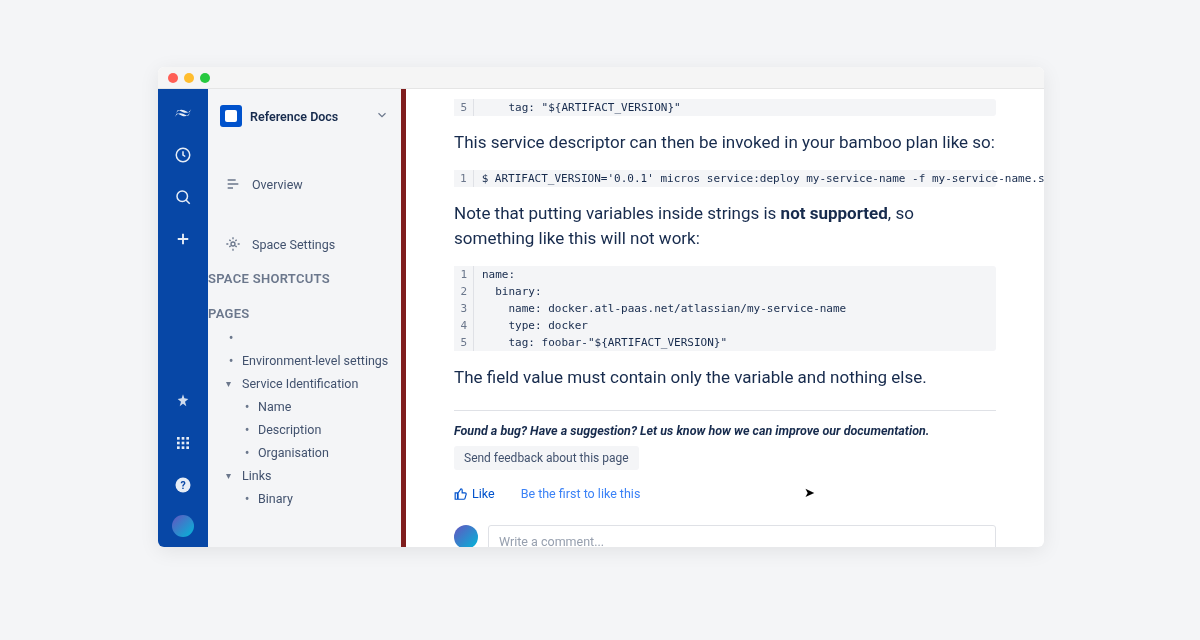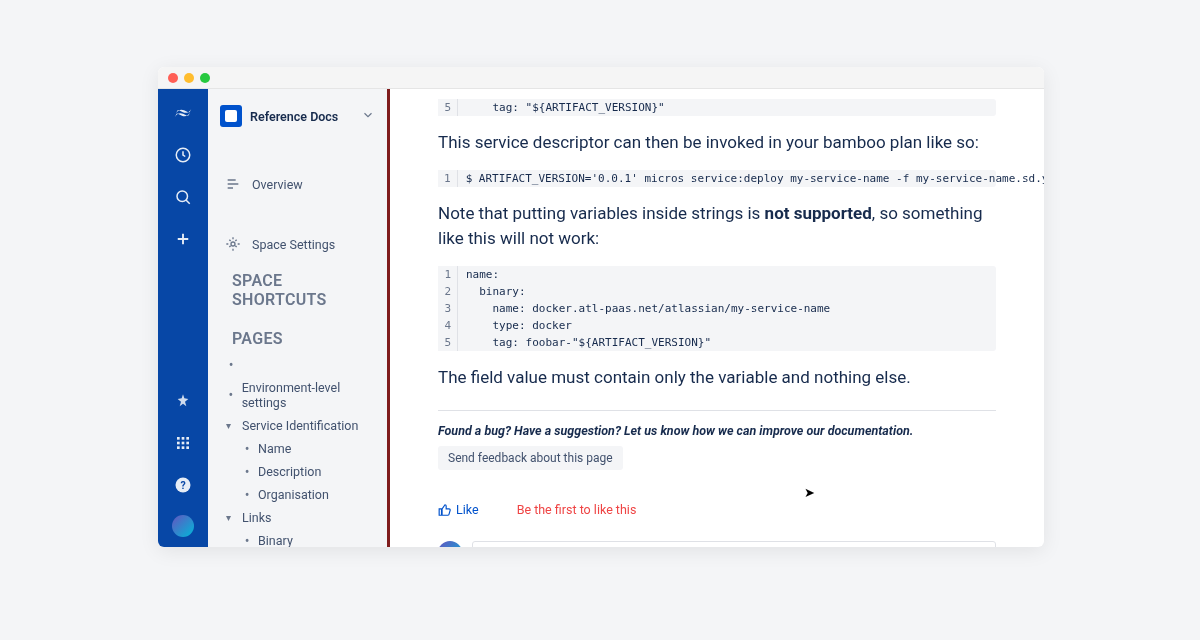--- a/index.html
+++ b/index.html
@@ -8,49 +8,49 @@
 .window-controls { height: 22px; background: #f5f5f5; display: flex; align-items: center; padding-left: 10px; gap: 6px; border-bottom: 1px solid #e5e5e5; }
 .window-dot { width: 10px; height: 10px; border-radius: 50%; }
 .dot-red { background: #ff5f56; }
 .dot-yellow { background: #ffbd2e; }
 .dot-green { background: #27c93f; }
 .app-body { display: flex; height: calc(100% - 22px); }
 .left-rail { width: 50px; background: #0747a6; display: flex; flex-direction: column; align-items: center; padding-top: 12px; gap: 18px; color: #fff; }
 .rail-icon { width: 24px; height: 24px; display: flex; align-items: center; justify-content: center; cursor: pointer; opacity: 0.9; }
 .rail-spacer { flex: 1; }
 .rail-logo svg { width: 22px; height: 22px; }
-.sidebar { width: 182px; background: #f4f5f7; border-right: 3px solid #7f1d1d; padding: 10px 0; font-size: 12.5px; color: #42526e; overflow-y: auto; }
+.sidebar { width: 198px; background: #f4f5f7; border-right: 5px solid #7f1d1d; padding: 10px 0; font-size: 12.5px; color: #42526e; overflow-y: auto; }
 .space-header { display: flex; align-items: center; padding: 6px 12px 10px; gap: 8px; cursor: pointer; }
 .space-icon { width: 22px; height: 22px; background: #0052cc; border-radius: 3px; display: flex; align-items: center; justify-content: center; }
 .space-icon-inner { width: 12px; height: 12px; background: #fff; border-radius: 2px; }
 .space-name { font-weight: 600; color: #172b4d; flex: 1; }
 .space-chevron { color: #6b778c; }
 .nav-item { display: flex; align-items: center; padding: 5px 12px 5px 16px; gap: 10px; cursor: pointer; color: #42526e; margin-top: 34px; }
 .nav-icon { width: 18px; display: flex; justify-content: center; color: #6b778c; }
-.section-label { font-size: 16px; font-weight: 600; color: #6b778c; padding: 14px 24px 6px; letter-spacing: 0.3px; }
+.section-label { font-size: 13px; font-weight: 600; color: #6b778c; padding: 14px 0 6px; letter-spacing: 0.3px; }
 .page-tree { padding-left: 4px; }
 .tree-item { display: flex; align-items: center; padding: 4px 4px 4px 14px; gap: 6px; cursor: pointer; color: #42526e; font-size: 12.5px; }
 .tree-item.active { color: #0052cc; }
 .tree-bullet { width: 10px; text-align: center; color: #6b778c; font-size: 14px; line-height: 1; }
 .tree-chev { width: 10px; color: #6b778c; font-size: 10px; }
 .tree-item.lv1 { padding-left: 30px; }
 .content { flex: 1; overflow-y: auto; padding: 0 48px 20px 48px; }
 .content-inner { max-width: 560px; margin: 0 auto; }
 .code-block { background: #f4f5f7; border-radius: 3px; margin: 10px 0; font-family: 'SFMono-Regular', Consolas, monospace; font-size: 11px; }
 .code-row { display: flex; }
 .ln { width: 20px; text-align: right; padding: 2px 6px; color: #6b778c; border-right: 1px solid #dfe1e6; background: #f4f5f7; user-select: none; }
 .code-txt { padding: 2px 8px; white-space: pre; color: #172b4d; }
 .body-text { font-size: 17px; color: #172b4d; margin: 14px 0; line-height: 1.5; }
 .body-text strong { font-weight: 700; }
 .hr { border: none; border-top: 1px solid #dfe1e6; margin: 20px 0 12px; }
 .feedback-bold { font-size: 12.5px; font-weight: 700; color: #172b4d; font-style: italic; }
 .feedback-btn { display: inline-block; margin-top: 8px; padding: 5px 10px; background: #f4f5f7; border-radius: 3px; font-size: 12px; color: #42526e; cursor: pointer; }
-.like-row { display: flex; align-items: center; gap: 12px; margin-top: 32px; font-size: 12.5px; }
+.like-row { display: flex; align-items: center; margin-top: 16px; font-size: 12.5px; }
 .like-btn { display: flex; align-items: center; gap: 4px; color: #0052cc; cursor: pointer; }
-.like-meta { color: #ef4444; padding-left: 26px; }
+.like-meta { color: #3b82f6; padding-left: 26px; }
 .comment-row { display: flex; gap: 10px; margin-top: 24px; align-items: flex-start; }
 .avatar { width: 24px; height: 24px; border-radius: 50%; background: linear-gradient(135deg, #6554c0, #00b8d9); flex-shrink: 0; }
 .comment-input { flex: 1; border: 1px solid #dfe1e6; border-radius: 3px; padding: 8px 10px; font-size: 12.5px; color: #6b778c; cursor: text; }
 .rail-avatar { width: 22px; height: 22px; border-radius: 50%; background: linear-gradient(135deg, #6554c0, #00b8d9); margin-bottom: 10px; }
 .cursor { position: absolute; left: 646px; top: 418px; font-size: 13px; color: #000; pointer-events: none; }
 </style>
 </head>
 <body>
 
 <div class="browser-window">

